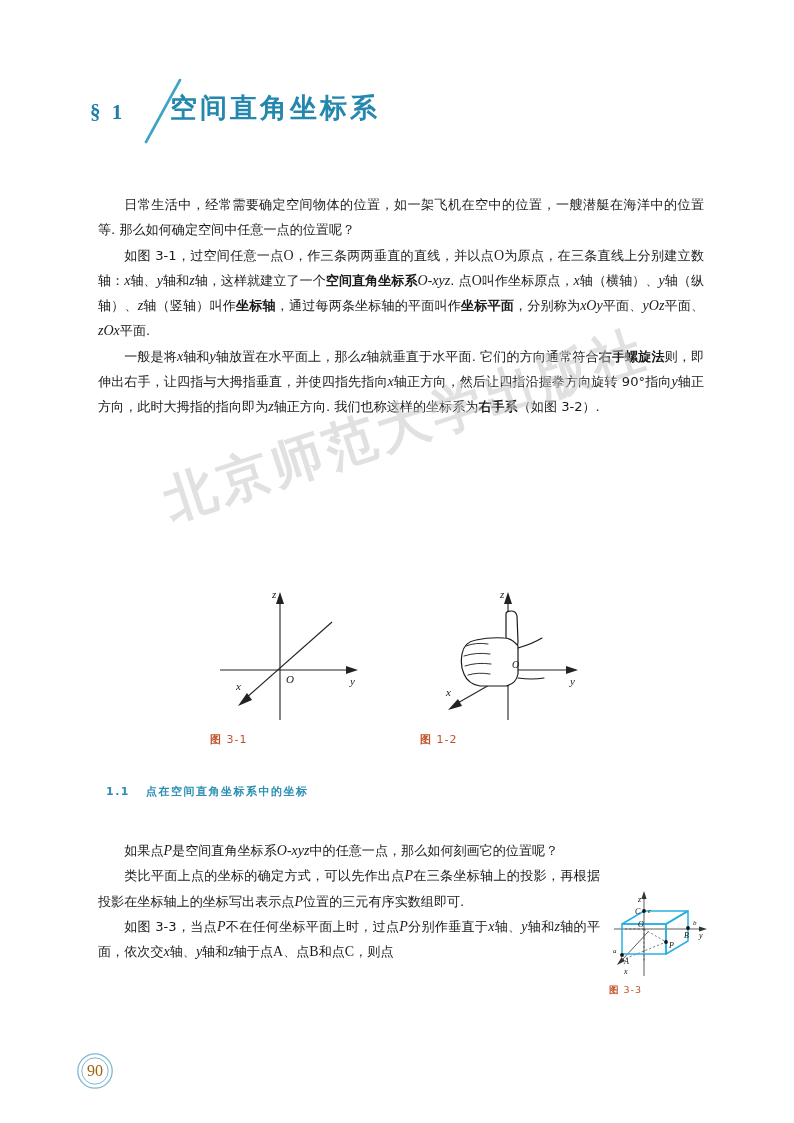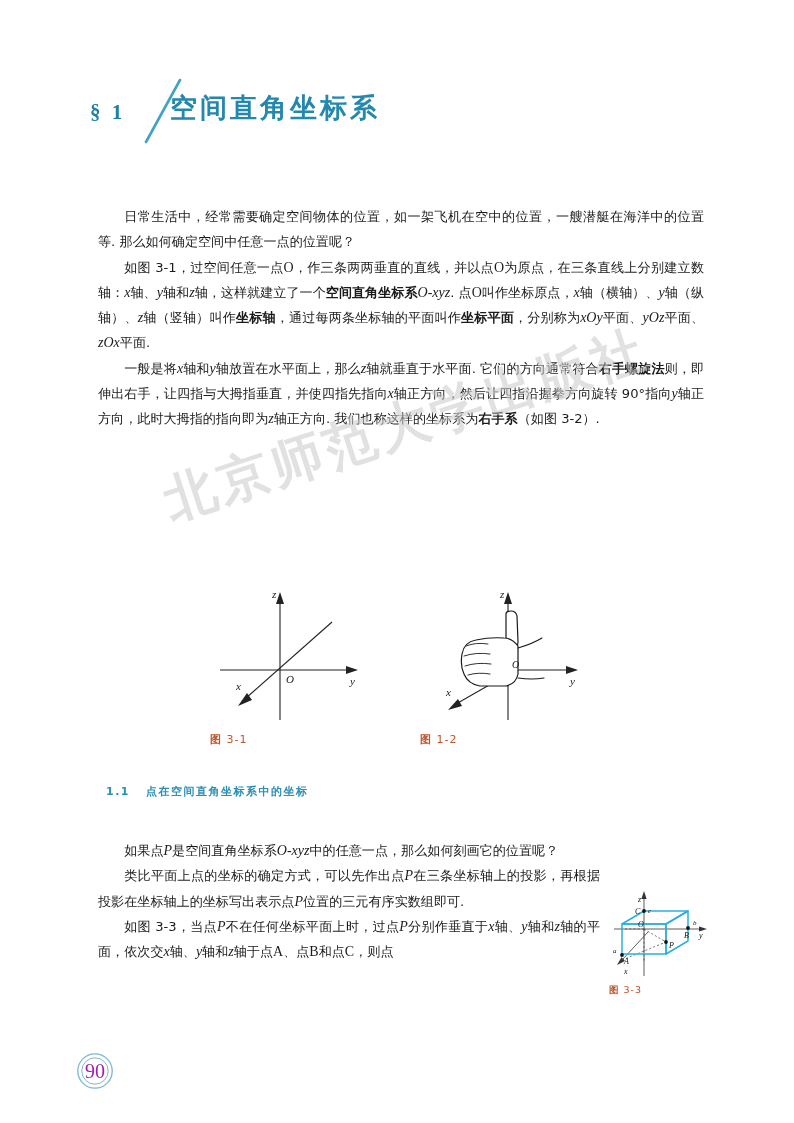--- a/index.html
+++ b/index.html
@@ -134,40 +134,40 @@
     width: 38px;
     height: 38px;
   }
   #pagenum .pn-text {
     position: absolute;
     left: 0; top: 0;
     width: 38px; height: 38px;
     line-height: 38px;
     text-align: center;
     font-family: "Liberation Serif", "DejaVu Serif", serif;
-    font-size: 20px;
-    color: #a21caf;
+    font-size: 16px;
+    color: #a16207;
   }
 </style>
 </head>
 <body>
 
 <div id="page">
 
   <div class="watermark">北京师范大学出版社</div>
 
   <div class="chapter-head">
     <div class="sec-num">§ 1</div>
     <svg class="slash" viewBox="0 0 44 66">
       <line x1="4" y1="64" x2="38" y2="2" stroke="#3fa3c6" stroke-width="2.6" stroke-linecap="round"></line>
     </svg>
     <div class="head-title">空间直角坐标系</div>
   </div>
 
-  <div class="col" style="top:204px;">
+  <div class="col" style="top:192px;">
 
     <p><span>日常生活中，经常需要确定空间物体的位置，如一架飞机在空中的位置，一艘潜艇在海洋中的位置等. 那么如何确定空间中任意一点的位置呢？</span></p>
 
 
     <p><span>如图 3-1，过空间任意一点</span><span class="mr">O</span><span>，作三条两两垂直的直线，并以点</span><span class="mr">O</span><span>为原点，在三条直线上分别建立数轴：</span><span class="mi">x</span><span>轴、</span><span class="mi">y</span><span>轴和</span><span class="mi">z</span><span>轴，这样就建立了一个</span><span class="b">空间直角坐标系</span><span class="mi">O-xyz</span><span>. 点</span><span class="mr">O</span><span>叫作坐标原点，</span><span class="mi">x</span><span>轴（横轴）、</span><span class="mi">y</span><span>轴（纵轴）、</span><span class="mi">z</span><span>轴（竖轴）叫作</span><span class="b">坐标轴</span><span>，通过每两条坐标轴的平面叫作</span><span class="b">坐标平面</span><span>，分别称为</span><span class="mi">xOy</span><span>平面、</span><span class="mi">yOz</span><span>平面、</span><span class="mi">zOx</span><span>平面.</span></p>
 
     <p><span>一般是将</span><span class="mi">x</span><span>轴和</span><span class="mi">y</span><span>轴放置在水平面上，那么</span><span class="mi">z</span><span>轴就垂直于水平面. 它们的方向通常符合</span><span class="b">右手螺旋法</span><span>则，即伸出右手，让四指与大拇指垂直，并使四指先指向</span><span class="mi">x</span><span>轴正方向，然后让四指沿握拳方向旋转 90°指向</span><span class="mi">y</span><span>轴正方向，此时大拇指的指向即为</span><span class="mi">z</span><span>轴正方向. 我们也称这样的坐标系为</span><span class="b">右手系</span><span>（如图 3-2）.</span></p>
   </div>
 
   <div id="fig1" class="figbox">

